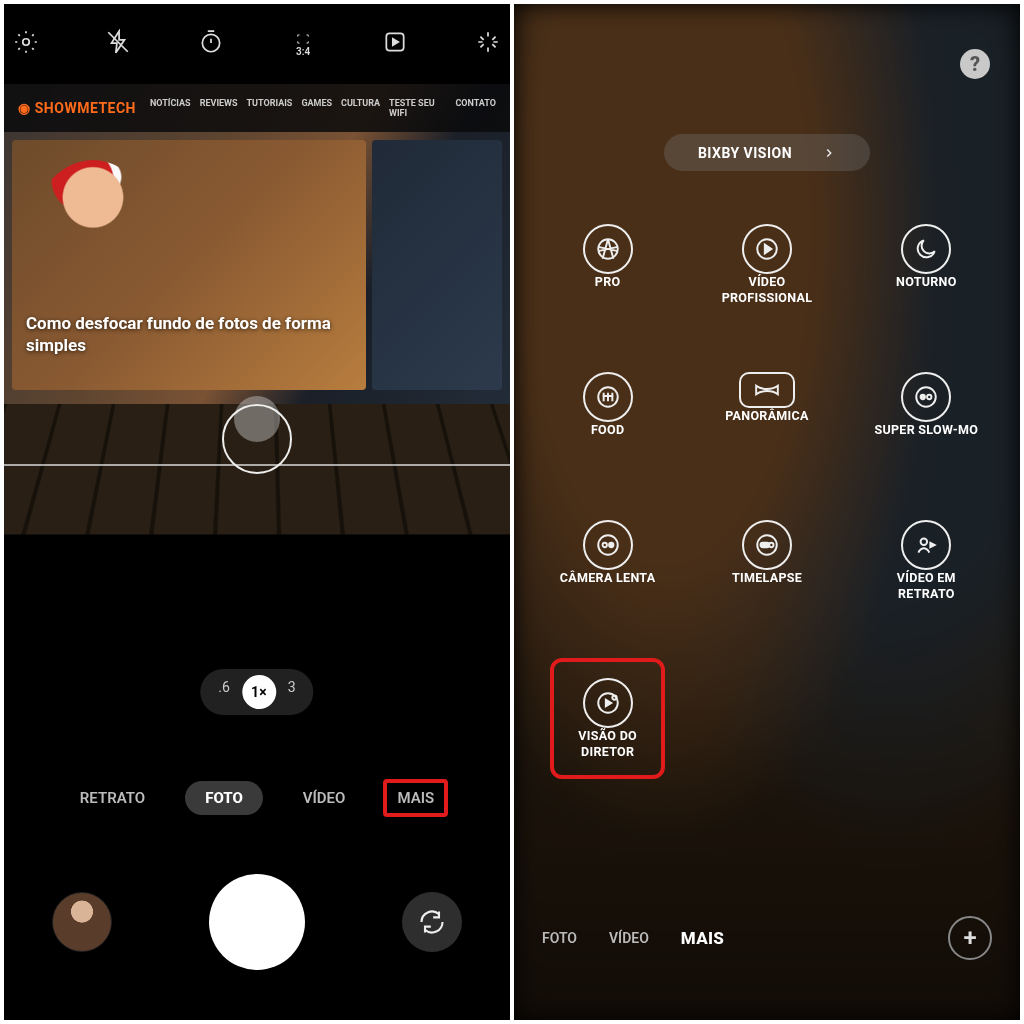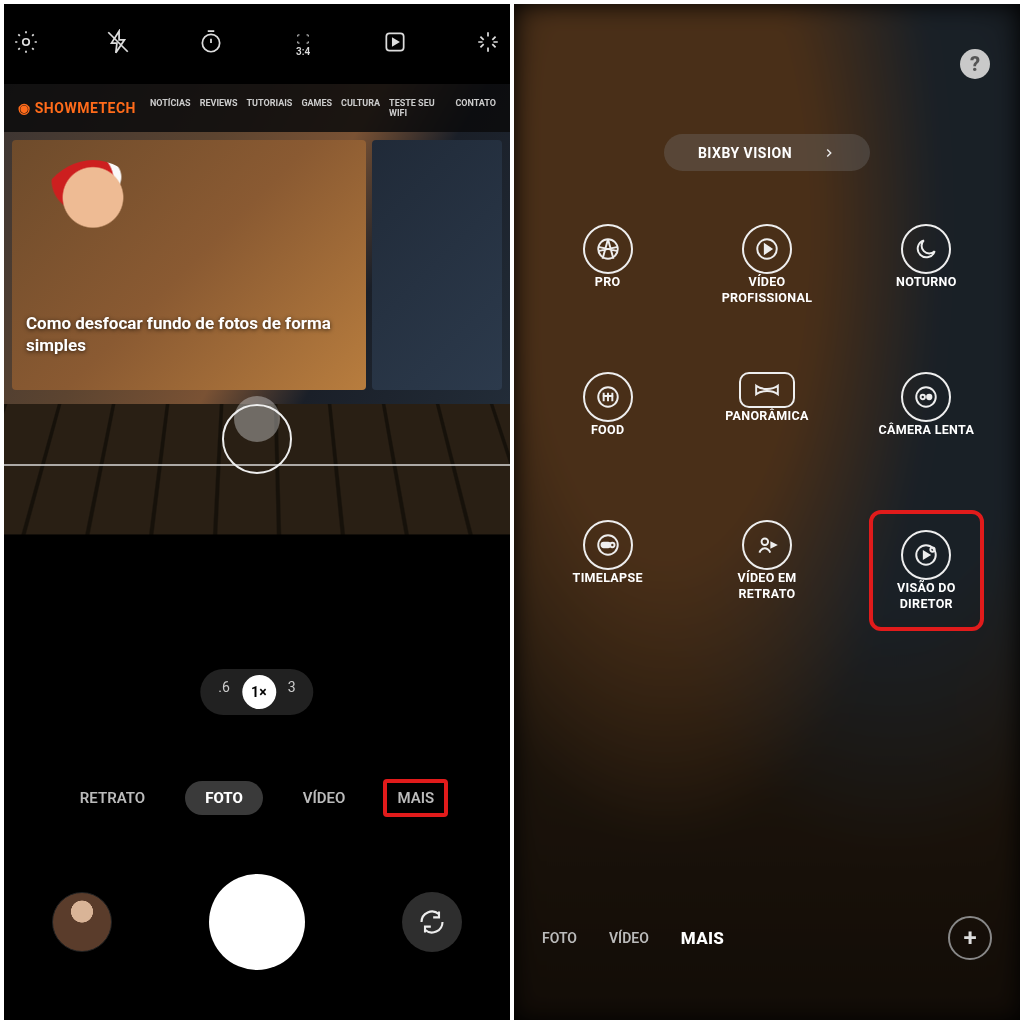--- a/index.html
+++ b/index.html
@@ -252,20 +252,30 @@
             <svg viewBox="0 0 24 12">
               <path d="M2 2c5 4 15 4 20 0v8c-5-4-15-4-20 0z"></path>
             </svg>
           </div>
         <span>PANORÂMICA</span>
       </div>
       <div class="mode-cell">
         <div class="ic">
             <svg viewBox="0 0 24 24">
               <circle cx="12" cy="12" r="9"></circle>
+              <circle cx="9" cy="12" r="2" fill="#eee"></circle>
+              <circle cx="15" cy="12" r="2"></circle>
+            </svg>
+          </div>
+        <span>SUPER SLOW-MO</span>
+      </div>
+      <div class="mode-cell">
+        <div class="ic">
+            <svg viewBox="0 0 24 24">
+              <circle cx="12" cy="12" r="9"></circle>
               <circle cx="9" cy="12" r="2"></circle>
               <circle cx="15" cy="12" r="2" fill="#eee"></circle>
             </svg>
           </div>
         <span>CÂMERA LENTA</span>
       </div>
       <div class="mode-cell">
         <div class="ic">
             <svg viewBox="0 0 24 24">
               <circle cx="12" cy="12" r="9"></circle>

